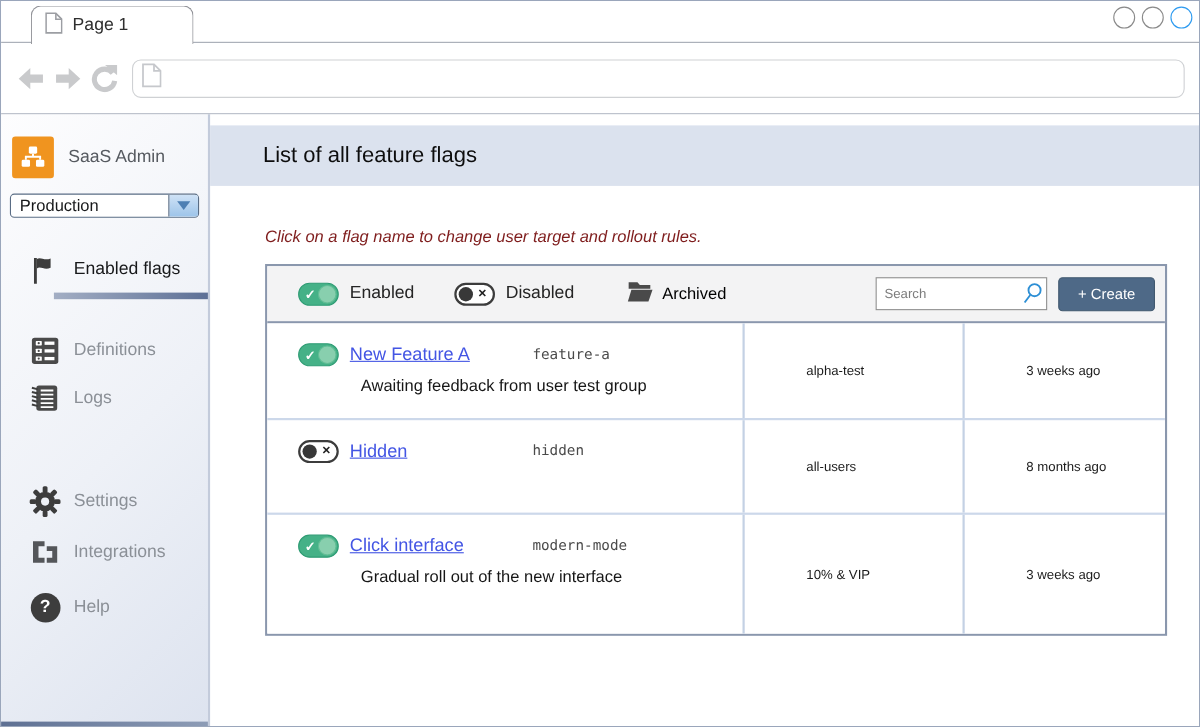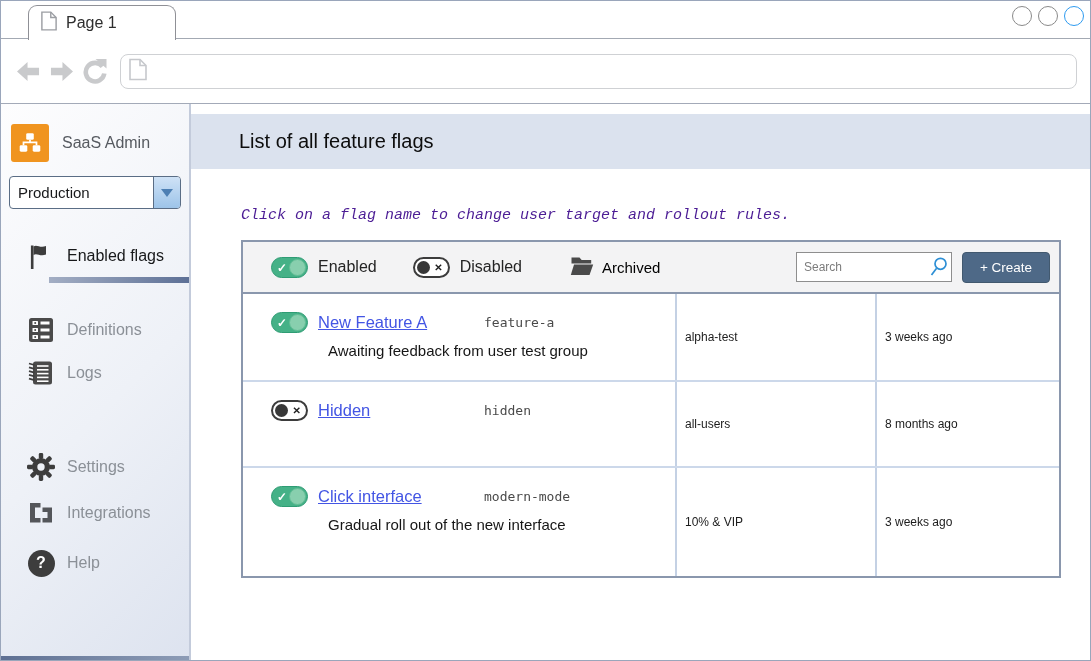--- a/index.html
+++ b/index.html
@@ -25,21 +25,21 @@
 
   
   .content { flex:1; display:flex; min-height:0; }
 
   
   .sidebar { position:relative; width:190px; flex:0 0 190px; border-right:2px solid #c3cbdb;
              background:linear-gradient(135deg,#fdfdfe 0%,#eef1f7 55%,#dde3ef 100%); padding-top:20px; }
   .brand { display:flex; align-items:center; gap:13px; margin-left:10px; }
   .logo { width:38px; height:38px; background:#f0941f; border-radius:3px; display:flex; align-items:center; justify-content:center; }
   .brand-name { font-size:16px; color:#565a60; }
-  .env-select { margin:14px 8px 0 8px; height:33px; border:1.5px solid #5a6d85; border-radius:4px;
+  .env-select { margin:14px 8px 0 8px; height:22px; border:1.5px solid #5a6d85; border-radius:4px;
                 background:#fff; display:flex; overflow:hidden; }
   .env-value { flex:1; display:flex; align-items:center; padding-left:8px; font-size:15px; color:#17181a; }
   .env-btn { width:27px; border-left:1.5px solid #5a6d85; background:linear-gradient(#cfe2f6,#9dc4e9);
              display:flex; align-items:center; justify-content:center; }
   nav { margin-top:32px; }
   .nav-item { display:flex; align-items:center; gap:11px; padding-left:25px; height:30px; cursor:default; }
   .nav-icon { width:30px; display:flex; align-items:center; justify-content:center; flex:0 0 30px; }
   .nav-label { font-size:16px; color:#8b9097; }
   .nav-item.active .nav-label { color:#17181a; }
   .active-underline { height:6px; margin:6px 0 0 48px; background:linear-gradient(to right,#a3aec4,#5d7096); }
@@ -51,21 +51,21 @@
   .ni-help { margin-top:20px; }
   .help-circle { width:27px; height:27px; border-radius:50%; background:#3d3d3d; color:#fff;
                  font-size:16px; font-weight:bold; display:flex; align-items:center; justify-content:center; }
   .sidebar-bottom-bar { position:absolute; left:0; right:0; bottom:0; height:4px;
                         background:linear-gradient(to right,#5e7093,#8d9cb6); }
 
   
   .main { flex:1; background:#fff; overflow:hidden; }
   .page-header { margin-top:10px; height:55px; background:#dbe2ee; display:flex; align-items:center; padding-left:48px; }
   .page-title { font-size:20px; font-weight:normal; color:#0d0d0d; }
-  .instruction { margin:38px 16px 0 50px; font-size:15px; font-style:italic; color:#4c1d95;font-family:Liberation Mono, monospace; }
+  .instruction { margin:38px 16px 0 50px; font-size:15px; font-style:italic; color:#7f1d1d; }
 
   .flags-table { width:820px; margin:16px 0 0 50px; border:2px solid #8a97ad; }
   .filter-bar { height:52px; background:#f3f3f4; border-bottom:2px solid #8a97ad;
                 display:flex; align-items:center; padding-left:28px; }
   .filter-group { display:flex; align-items:center; gap:10px; }
   .fg-disabled { margin-left:36px; }
   .fg-archived { margin-left:48px; gap:8px; }
   .filter-label { font-size:16px; color:#242424; }
   .archived-label { font-size:15px; color:#000; }
   .searchbox { position:relative; margin-left:auto; width:156px; height:30px; }
@@ -80,21 +80,21 @@
   .frow { display:grid; grid-template-columns:432px 200px auto; background:#fff; }
   .frow + .frow { border-top:2px solid #ccd8ea; }
   .frow.h88 { height:86px; }
   .frow.h112 { height:110px; }
   .cell-main { padding:18px 0 0 28px; }
   .flag-line { display:flex; align-items:center; gap:10px; }
   .flag-name { font-size:16.5px; color:#4355e4; text-decoration:underline; width:156px; }
   .flag-key { font-family:"DejaVu Sans Mono", monospace; font-size:13px; color:#4a4a4a; }
   .flag-desc { margin:9px 0 0 57px; font-size:15px; color:#161616; }
   .cell-target, .cell-updated { border-left:2px solid #c4d1e4; display:flex; align-items:center; padding-left:8px; }
-  .cell-target span, .cell-updated span { font-size:12px; color:#1c1c1c; }
+  .cell-target span, .cell-updated span { font-size:12px; color:#1c1c1c;margin-left:48px; }
 
   
   .toggle { position:relative; width:37px; height:21px; border-radius:11px; flex:0 0 37px; cursor:pointer; }
   .toggle.on { background:#45b187; border:1px solid #2f9c74; }
   .toggle.on .knob { position:absolute; right:1px; top:1px; width:17px; height:17px; border-radius:50%;
                      background:#88cfae; border:1px solid #62bd95; }
   .toggle.on .mark { position:absolute; left:5px; top:2px; color:#fff; font-size:12px; font-weight:bold; line-height:17px; }
   .toggle.off { background:#fff; border:2px solid #3c3c3c; }
   .toggle.off .knob { position:absolute; left:2px; top:2px; width:13px; height:13px; border-radius:50%; background:#383838; }
   .toggle.off .mark { position:absolute; right:5px; top:1px; color:#1e1e1e; font-size:10px; font-weight:bold; line-height:15px; }

